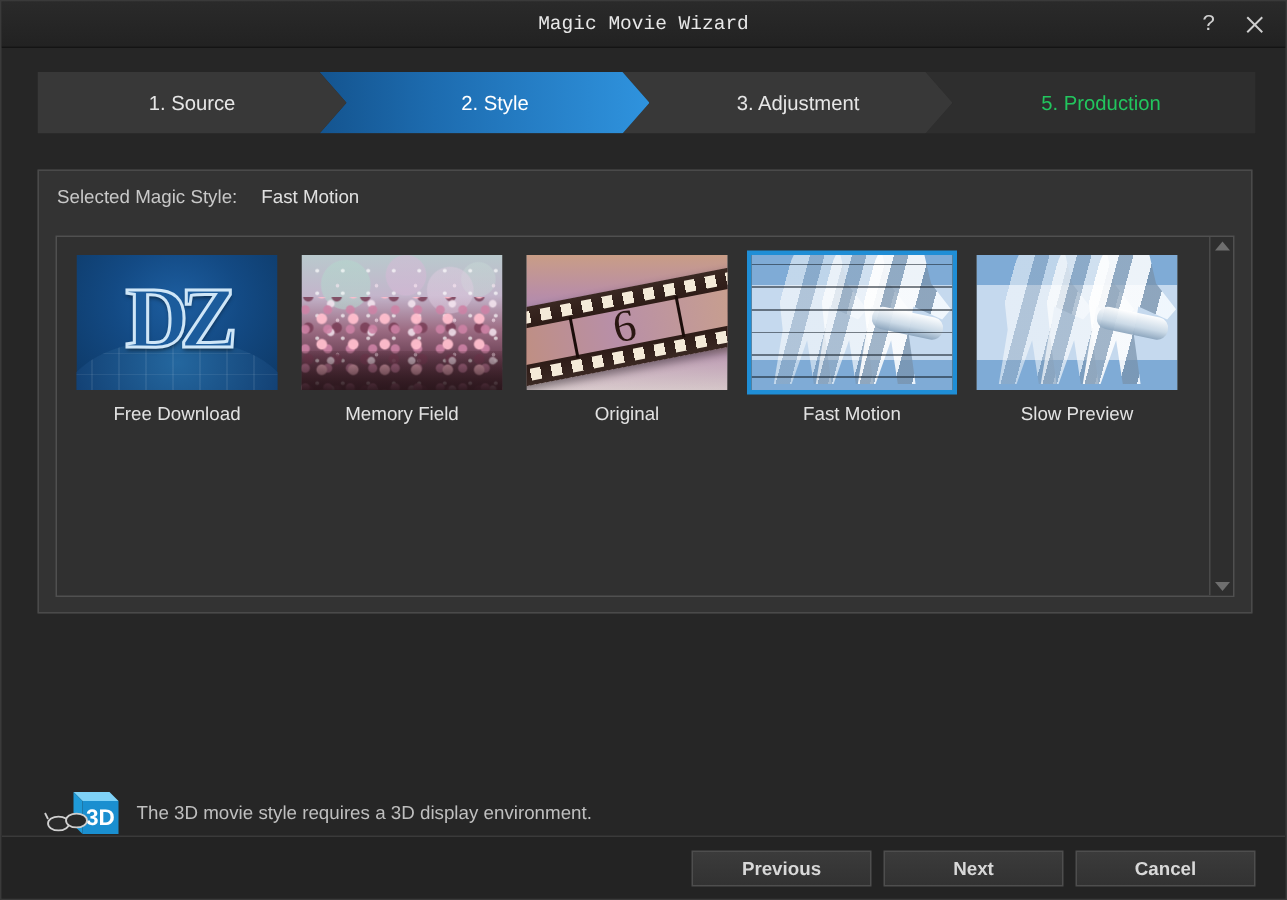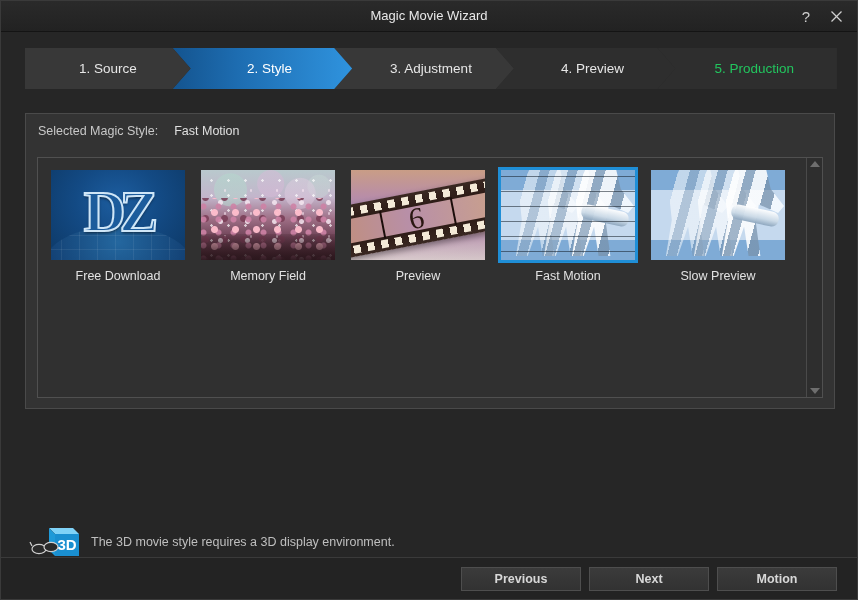--- a/index.html
+++ b/index.html
@@ -24,20 +24,21 @@
     border: 1px solid #3a3a3a;
     overflow: hidden;
   }
 
   
   .titlebar {
     position: relative;
     height: 30px;
     background: linear-gradient(180deg, #2a2a2a 0%, #222222 100%);
     border-bottom: 1px solid #141414;
+    font-family: Liberation Mono, monospace;
   }
   .titlebar-text {
     position: absolute;
     left: 0; right: 0; top: 0;
     line-height: 30px;
     text-align: center;
     color: #e8e8e8;
     font-size: 13px;
   }
   .win-btns {
@@ -420,23 +421,20 @@
 
   <div class="steps-wrap">
     <div class="step s1 normal">
         <span>1. Source</span>
       </div>
     <div class="step s2 active">
         <span>2. Style</span>
       </div>
     <div class="step s3 normal">
         <span>3. Adjustment</span>
-      </div>
-    <div class="step s4 dark">
-        <span>4. Preview</span>
       </div>
     <div class="step s5 disabled">
         <span>5. Production</span>
       </div>
   </div>
 
   <div class="panel">
 
     <div class="sel-style-row">
       <span class="sel-style-label">Selected Magic Style:</span>
@@ -476,21 +474,21 @@
               <div class="strip">
                 <div class="frame"></div>
                 <div class="divider" style="left:46px"></div>
                 <div class="divider" style="left:118px"></div>
                 <div class="num" style="left:74px">6</div>
                 <div class="holes top"></div>
                 <div class="holes bot"></div>
               </div>
             </div>
           </div>
-          <div class="thumb-label">Preview</div>
+          <div class="thumb-label">Original</div>
         </div>
 
         <div class="thumb-cell selected">
           <div class="thumb-img">
             <div class="thumb-inner art-runner">
               <div class="bandtop"></div>
               <div class="mid"></div>
               <div class="bandbot"></div>
               <div class="figure f1"></div>
               <div class="figure f2"></div>
@@ -540,17 +538,17 @@
         <line x1="3" y1="21" x2="1" y2="17" stroke="#cfcfcf" stroke-width="1.2"></line>
       </svg>
     </div>
     <div class="notice-text">The 3D movie style requires a 3D display environment.</div>
   </div>
 
   <div class="footer">
     <div class="btn-row">
       <div class="btn">Previous</div>
       <div class="btn">Next</div>
-      <div class="btn">Motion</div>
+      <div class="btn">Cancel</div>
     </div>
   </div>
 
 </div>
 
 </body></html>

